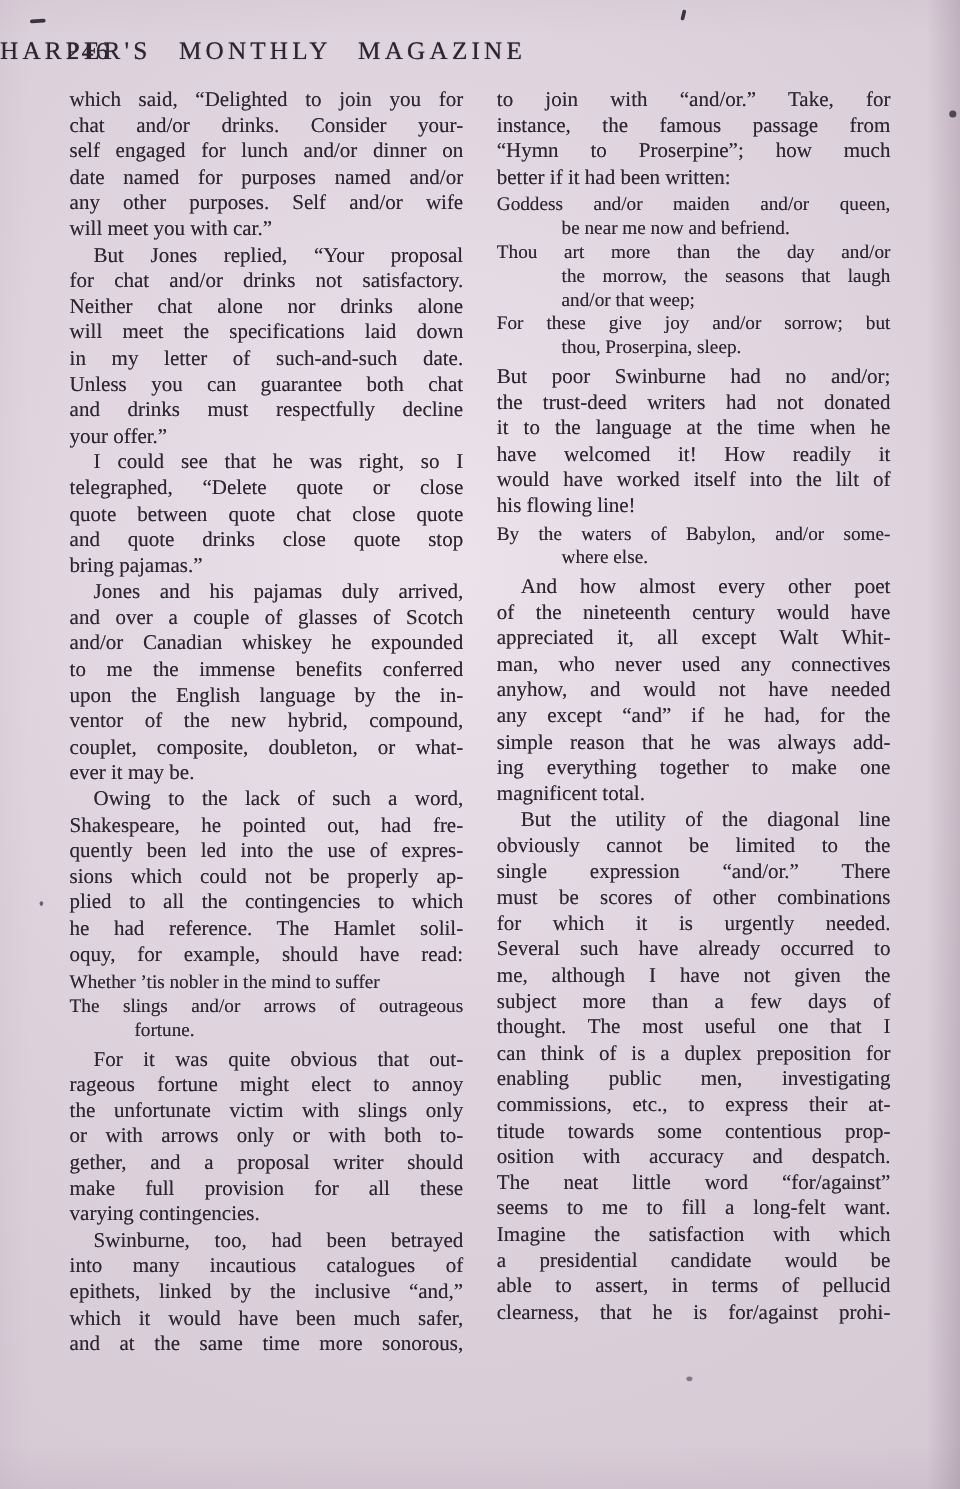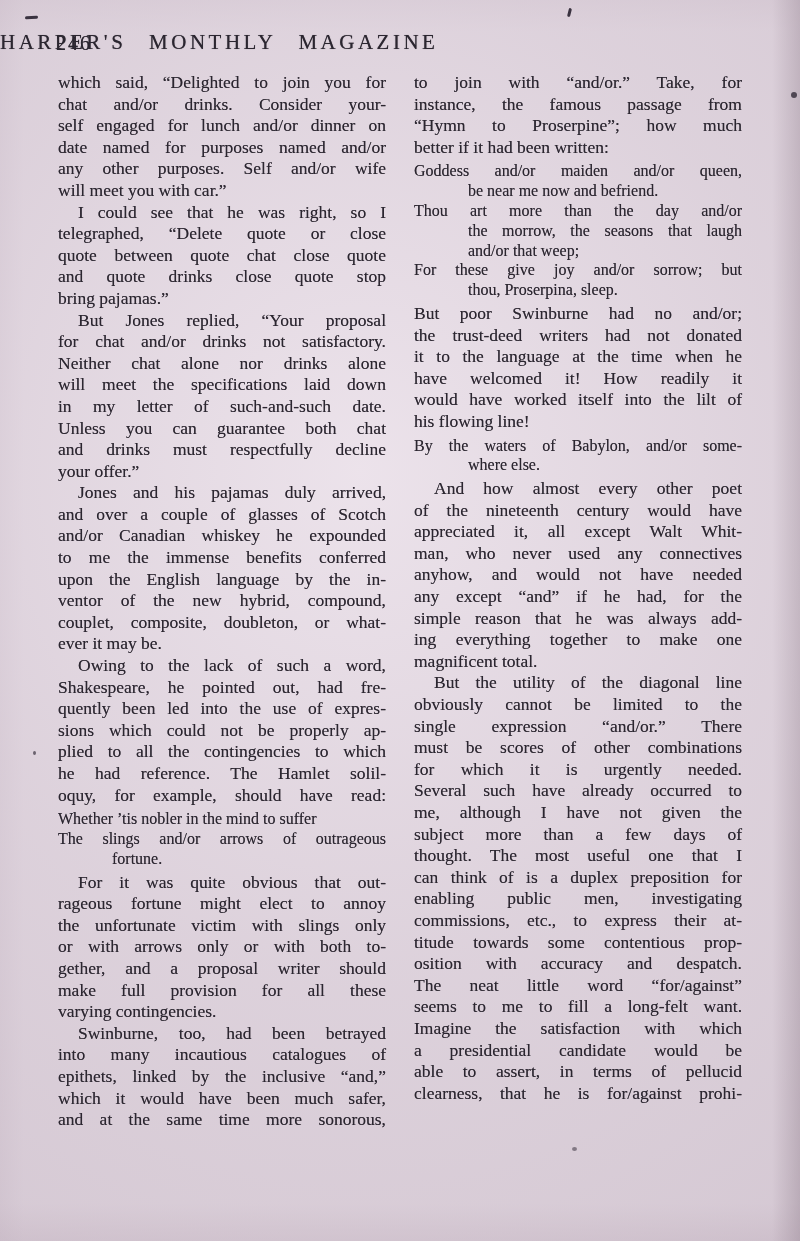--- a/index.html
+++ b/index.html
@@ -74,35 +74,35 @@
     <div class="col" id="col-left">
         <div class="para">
           <div class="line j">which said, “Delighted to join you for</div>
           <div class="line j">chat and/or drinks. Consider your-</div>
           <div class="line j">self engaged for lunch and/or dinner on</div>
           <div class="line j">date named for purposes named and/or</div>
           <div class="line j">any other purposes. Self and/or wife</div>
           <div class="line">will meet you with car.”</div>
         </div>
         <div class="para">
-          <div class="line j first-indent">I could see that he was right, so I</div>
-          <div class="line j">telegraphed, “Delete quote or close</div>
-          <div class="line j">quote between quote chat close quote</div>
-          <div class="line j">and quote drinks close quote stop</div>
-          <div class="line">bring pajamas.”</div>
-        </div>
-        <div class="para">
           <div class="line j first-indent">But Jones replied, “Your proposal</div>
           <div class="line j">for chat and/or drinks not satisfactory.</div>
           <div class="line j">Neither chat alone nor drinks alone</div>
           <div class="line j">will meet the specifications laid down</div>
           <div class="line j">in my letter of such-and-such date.</div>
           <div class="line j">Unless you can guarantee both chat</div>
           <div class="line j">and drinks must respectfully decline</div>
           <div class="line">your offer.”</div>
+        </div>
+        <div class="para">
+          <div class="line j first-indent">I could see that he was right, so I</div>
+          <div class="line j">telegraphed, “Delete quote or close</div>
+          <div class="line j">quote between quote chat close quote</div>
+          <div class="line j">and quote drinks close quote stop</div>
+          <div class="line">bring pajamas.”</div>
         </div>
         <div class="para">
           <div class="line j first-indent">Jones and his pajamas duly arrived,</div>
           <div class="line j">and over a couple of glasses of Scotch</div>
           <div class="line j">and/or Canadian whiskey he expounded</div>
           <div class="line j">to me the immense benefits conferred</div>
           <div class="line j">upon the English language by the in-</div>
           <div class="line j">ventor of the new hybrid, compound,</div>
           <div class="line j">couplet, composite, doubleton, or what-</div>
           <div class="line">ever it may be.</div>

